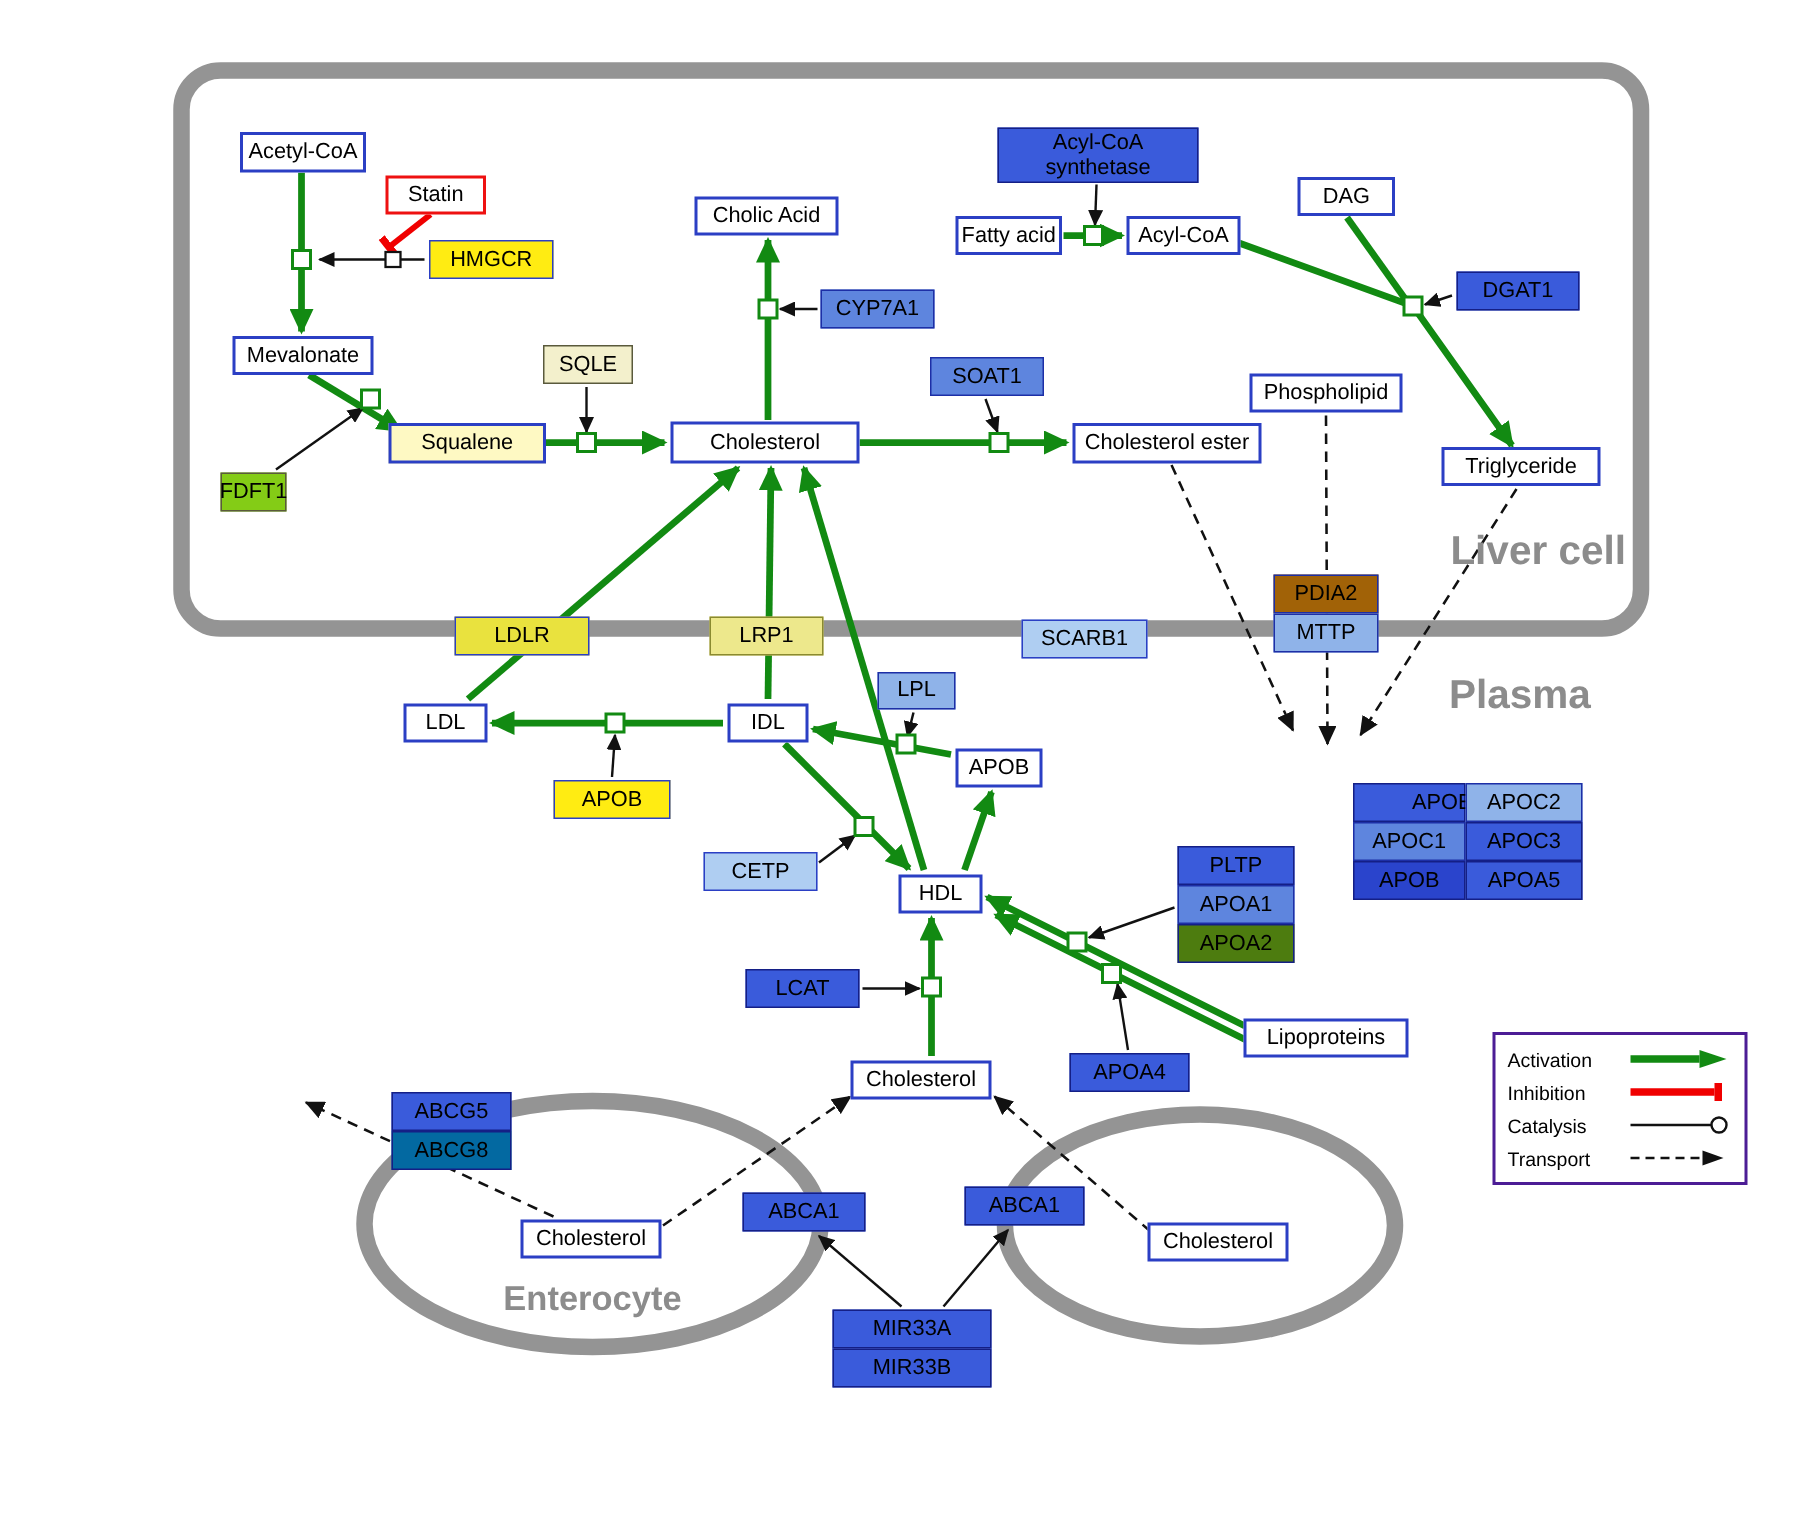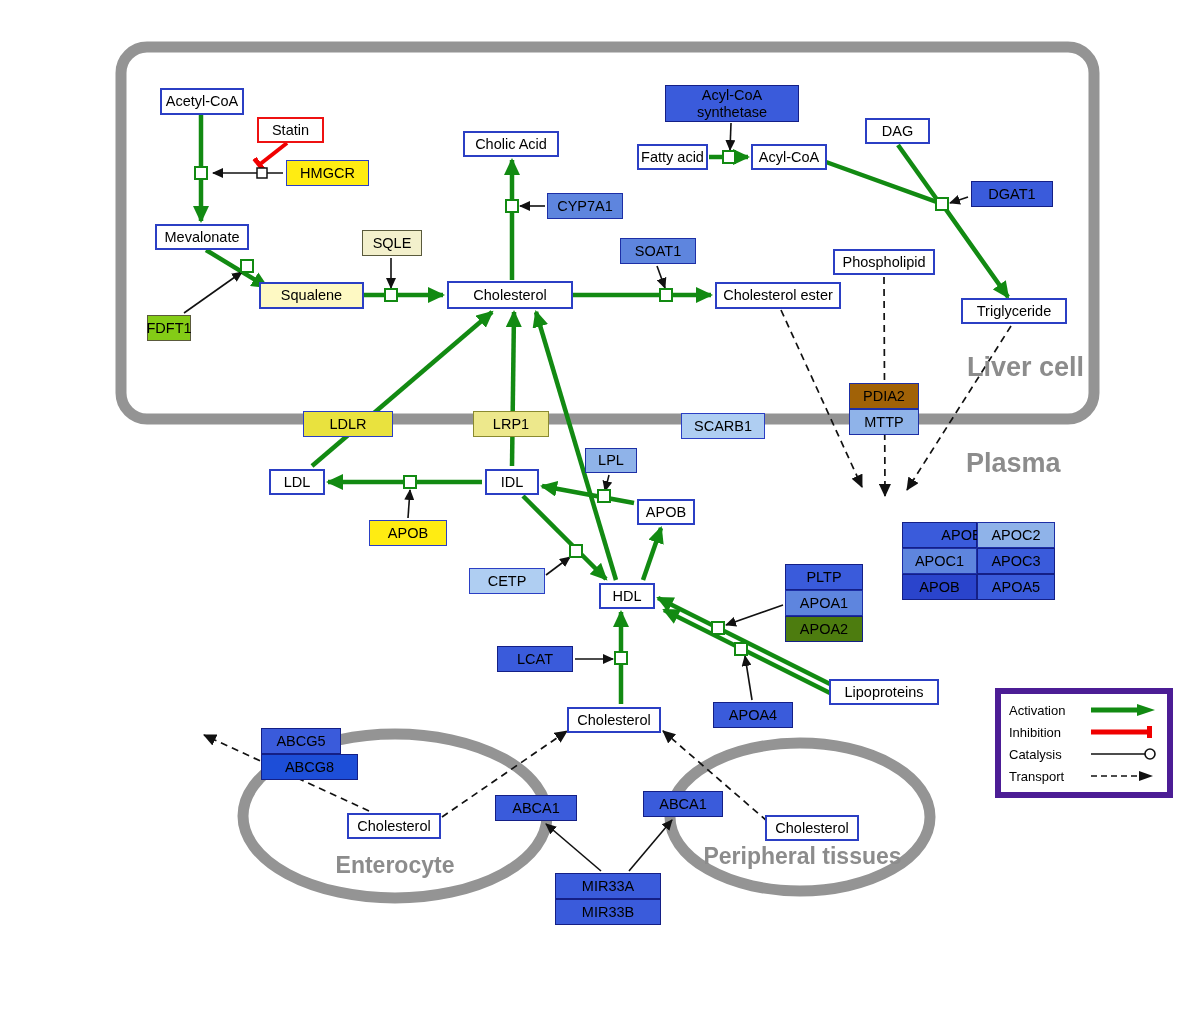--- a/index.html
+++ b/index.html
@@ -5,21 +5,21 @@
   html,body{margin:0;padding:0;background:#fff;}
   #canvas{position:relative;width:1200px;height:1013px;background:#fff;overflow:hidden;
           font-family:"Liberation Sans",sans-serif;}
   #diagram-svg{position:absolute;left:0;top:0;}
   .node{position:absolute;display:flex;align-items:center;justify-content:center;
         box-sizing:border-box;border-style:solid;text-align:center;color:#000;
         font:14.5px/1.15 "Liberation Sans",sans-serif;white-space:pre-line;background:#fff;}
   .comp-label{position:absolute;font-weight:bold;color:#8C8C8C;
               font-family:"Liberation Sans",sans-serif;}
   .legend{position:absolute;left:995px;top:688px;width:166px;background:#fff;
-          border:6px solid #4c1d95;padding:5px 0;}
+          border:2px solid #4c1d95;padding:5px 0;}
   .legend-row{display:flex;align-items:center;justify-content:space-between;
               height:22px;padding:0 8px;}
   .legend-row span{font:13px "Liberation Sans",sans-serif;color:#000;}
 </style>
 </head>
 <body>
 
 <div id="canvas">
 
   <svg id="diagram-svg" width="1200" height="1013" viewBox="0 0 1200 1013">
@@ -144,33 +144,32 @@
       <div class="node" style="left: 713px; top: 702px; width: 80px; height: 26px; background: rgb(58, 91, 219); border-color: rgb(20, 31, 134); border-width: 1.5px;">APOA4</div>
       <div class="node" style="left: 829px; top: 679px; width: 110px; height: 26px; background: rgb(255, 255, 255); border-color: rgb(43, 63, 196); border-width: 2px;">Lipoproteins</div>
       <div class="node" style="left: 902px; top: 522px; width: 75px; height: 26px; background: rgb(58, 91, 219); border-color: rgb(20, 31, 134); border-width: 1.5px; padding-left: 44px;">APOE</div>
       <div class="node" style="left: 977px; top: 522px; width: 78px; height: 26px; background: rgb(143, 179, 233); border-color: rgb(29, 47, 166); border-width: 1.5px;">APOC2</div>
       <div class="node" style="left: 902px; top: 548px; width: 75px; height: 26px; background: rgb(94, 133, 222); border-color: rgb(29, 47, 166); border-width: 1.5px;">APOC1</div>
       <div class="node" style="left: 977px; top: 548px; width: 78px; height: 26px; background: rgb(58, 91, 219); border-color: rgb(20, 31, 134); border-width: 1.5px;">APOC3</div>
       <div class="node" style="left: 902px; top: 574px; width: 75px; height: 26px; background: rgb(42, 68, 204); border-color: rgb(20, 31, 134); border-width: 1.5px;">APOB</div>
       <div class="node" style="left: 977px; top: 574px; width: 78px; height: 26px; background: rgb(58, 91, 219); border-color: rgb(20, 31, 134); border-width: 1.5px;">APOA5</div>
       <div class="node" style="left: 567px; top: 707px; width: 94px; height: 26px; background: rgb(255, 255, 255); border-color: rgb(43, 63, 196); border-width: 2px;">Cholesterol</div>
       <div class="node" style="left: 261px; top: 728px; width: 80px; height: 26px; background: rgb(58, 91, 219); border-color: rgb(20, 31, 134); border-width: 1.5px;">ABCG5</div>
-      <div class="node" style="left: 261px; top: 754px; width: 97px; height: 26px; background: #1d4ed8; border-color: rgb(20, 31, 134); border-width: 1.5px;">ABCG8</div>
+      <div class="node" style="left: 261px; top: 754px; width: 80px; height: 26px; background: #0369a1; border-color: rgb(20, 31, 134); border-width: 1.5px;">ABCG8</div>
       <div class="node" style="left: 347px; top: 813px; width: 94px; height: 26px; background: rgb(255, 255, 255); border-color: rgb(43, 63, 196); border-width: 2px;">Cholesterol</div>
       <div class="node" style="left: 495px; top: 795px; width: 82px; height: 26px; background: rgb(58, 91, 219); border-color: rgb(20, 31, 134); border-width: 1.5px;">ABCA1</div>
       <div class="node" style="left: 643px; top: 791px; width: 80px; height: 26px; background: rgb(58, 91, 219); border-color: rgb(20, 31, 134); border-width: 1.5px;">ABCA1</div>
       <div class="node" style="left: 765px; top: 815px; width: 94px; height: 26px; background: rgb(255, 255, 255); border-color: rgb(43, 63, 196); border-width: 2px;">Cholesterol</div>
       <div class="node" style="left: 555px; top: 873px; width: 106px; height: 26px; background: rgb(58, 91, 219); border-color: rgb(20, 31, 134); border-width: 1.5px;">MIR33A</div>
       <div class="node" style="left: 555px; top: 899px; width: 106px; height: 26px; background: rgb(58, 91, 219); border-color: rgb(20, 31, 134); border-width: 1.5px;">MIR33B</div>
     </div>
 
   <div class="comp-label" style="left:952px;top:352px;width:132px;text-align:right;font-size:27px">Liver cell</div>
   <div class="comp-label" style="left:966px;top:448px;width:120px;font-size:27px">Plasma</div>
   <div class="comp-label" style="left:315px;top:852px;width:160px;text-align:center;font-size:23px">Enterocyte</div>
-  <div class="comp-label" style="left:695px;top:843px;width:215px;text-align:center;font-size:23px">Peripheral tissues</div>
 
   <div class="legend" id="legend">
       <div class="legend-row">
         <span>Activation</span>
         <svg width="70" height="16">
           <line x1="2" y1="8" x2="48" y2="8" stroke="#128A12" stroke-width="5"></line>
           <polygon points="48,2 66,8 48,14" fill="#128A12"></polygon>
         </svg>
       </div>
       <div class="legend-row">

